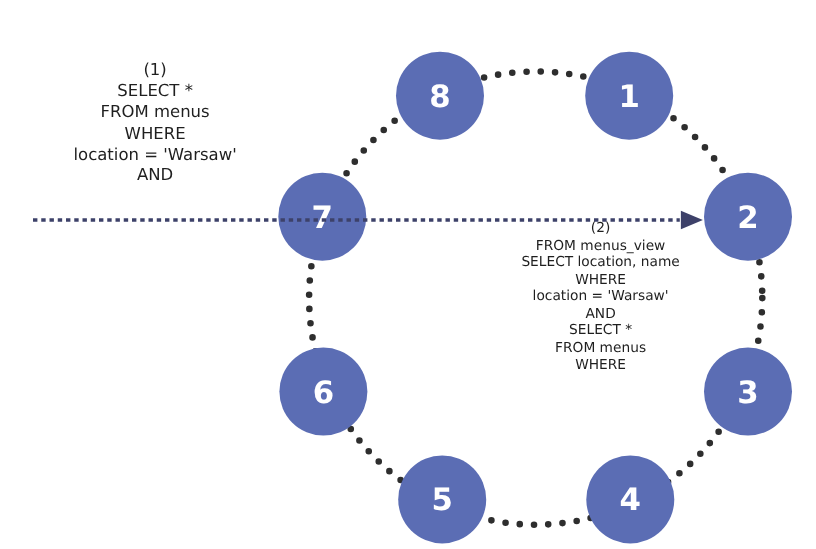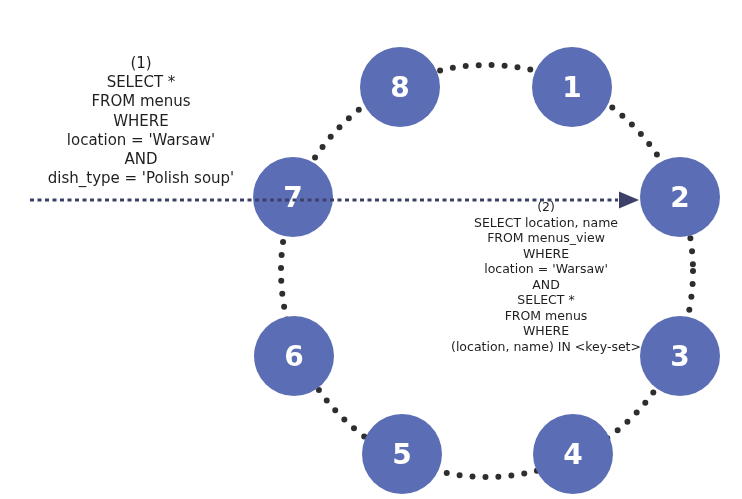--- a/index.html
+++ b/index.html
@@ -96,29 +96,27 @@
     </g>
   </svg>
 
   <div class="query-block query-1">
     <div>(1)</div>
     <div>SELECT *</div>
     <div>FROM menus</div>
     <div>WHERE</div>
     <div>location = 'Warsaw'</div>
     <div>AND</div>
-    <div>dish_type = 'Polish soup'</div>
   </div>
 
   <div class="query-block query-2">
     <div>(2)</div>
+    <div>FROM menus_view</div>
     <div>SELECT location, name</div>
-    <div>FROM menus_view</div>
     <div>WHERE</div>
     <div>location = 'Warsaw'</div>
     <div>AND</div>
     <div>SELECT *</div>
     <div>FROM menus</div>
     <div>WHERE</div>
-    <div>(location, name) IN &lt;key-set&gt;</div>
   </div>
 
 </div>
 
 </body></html>

